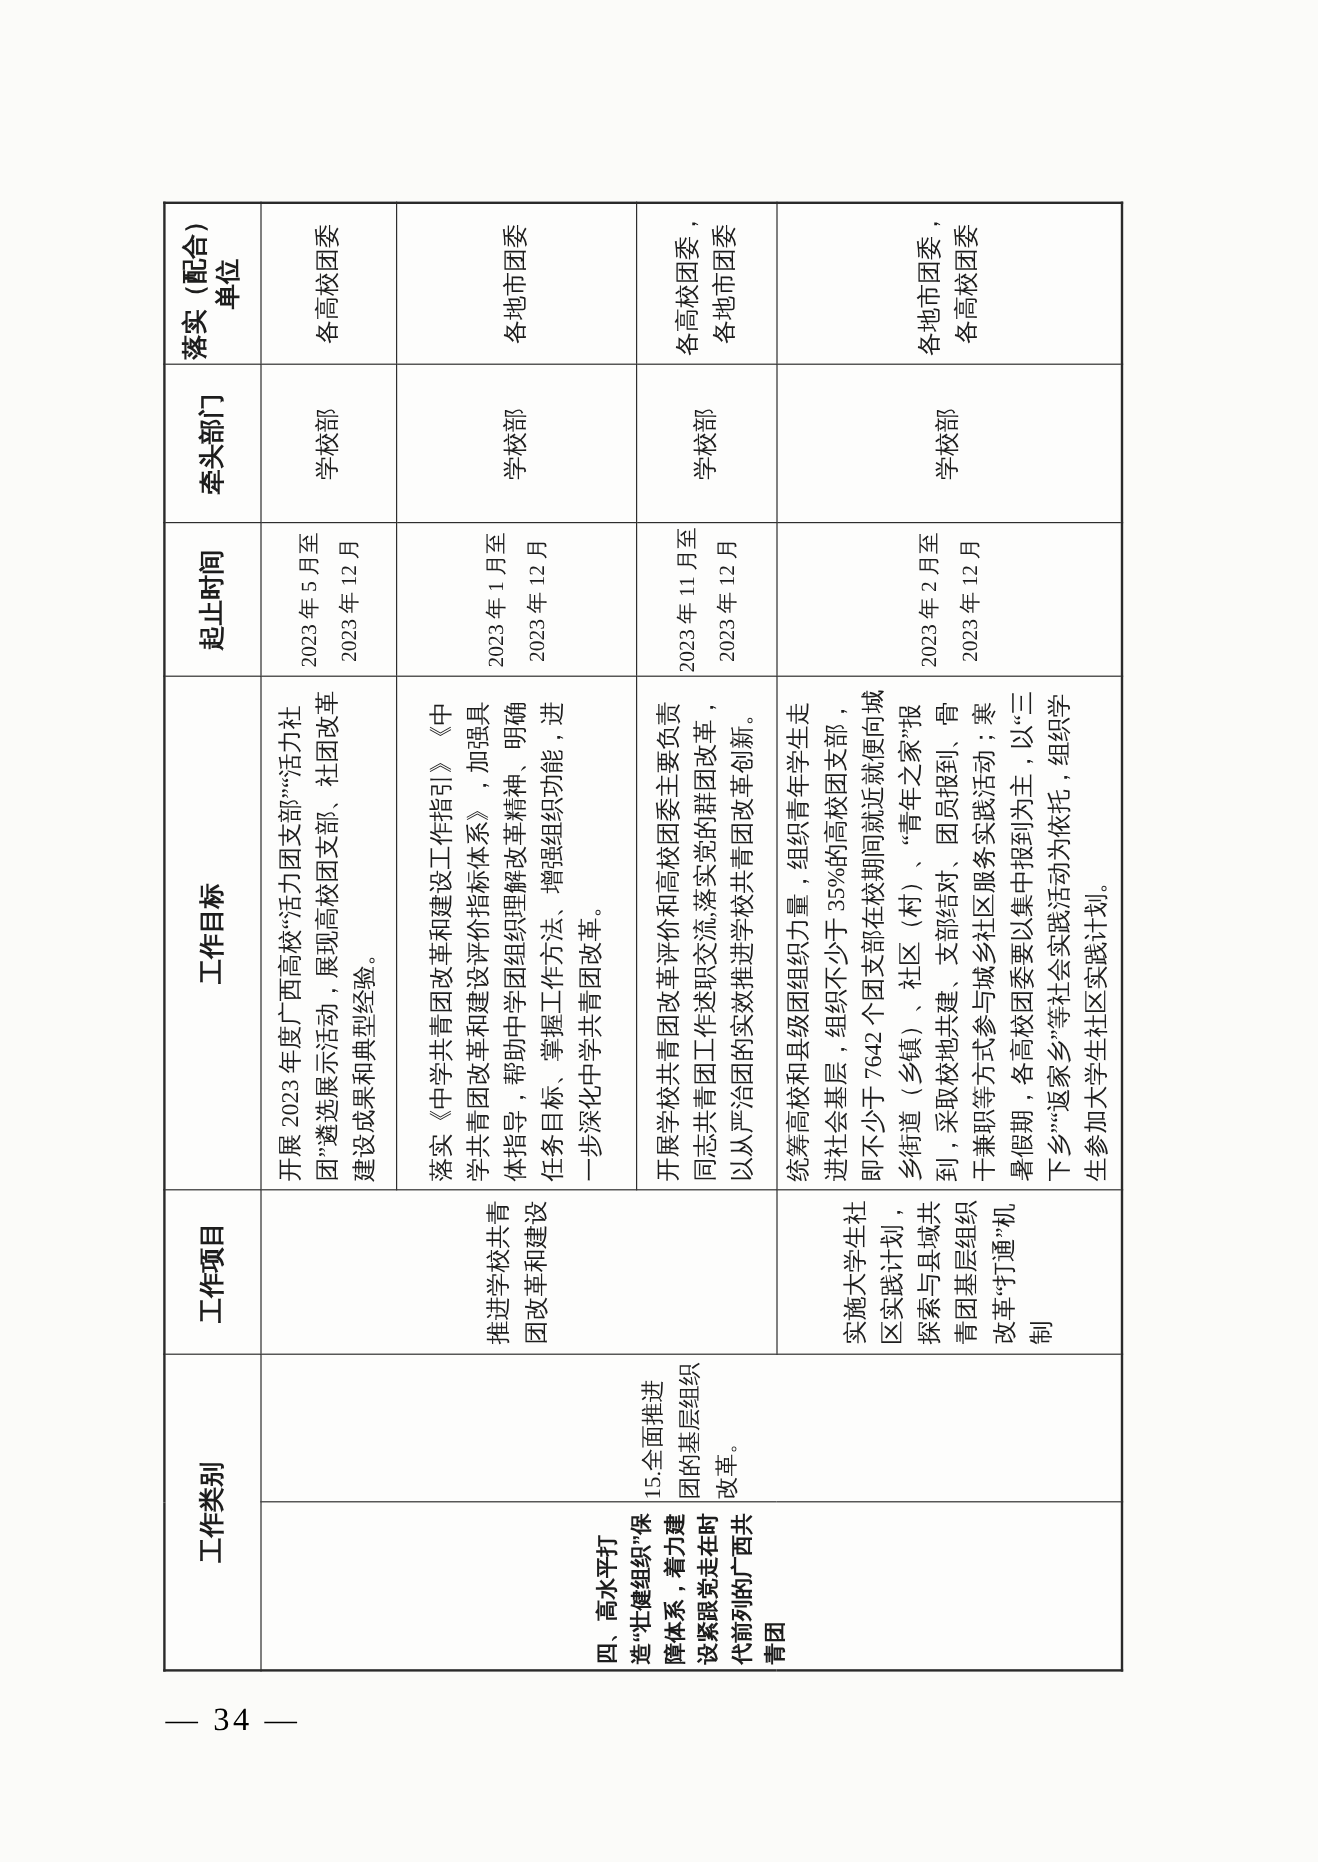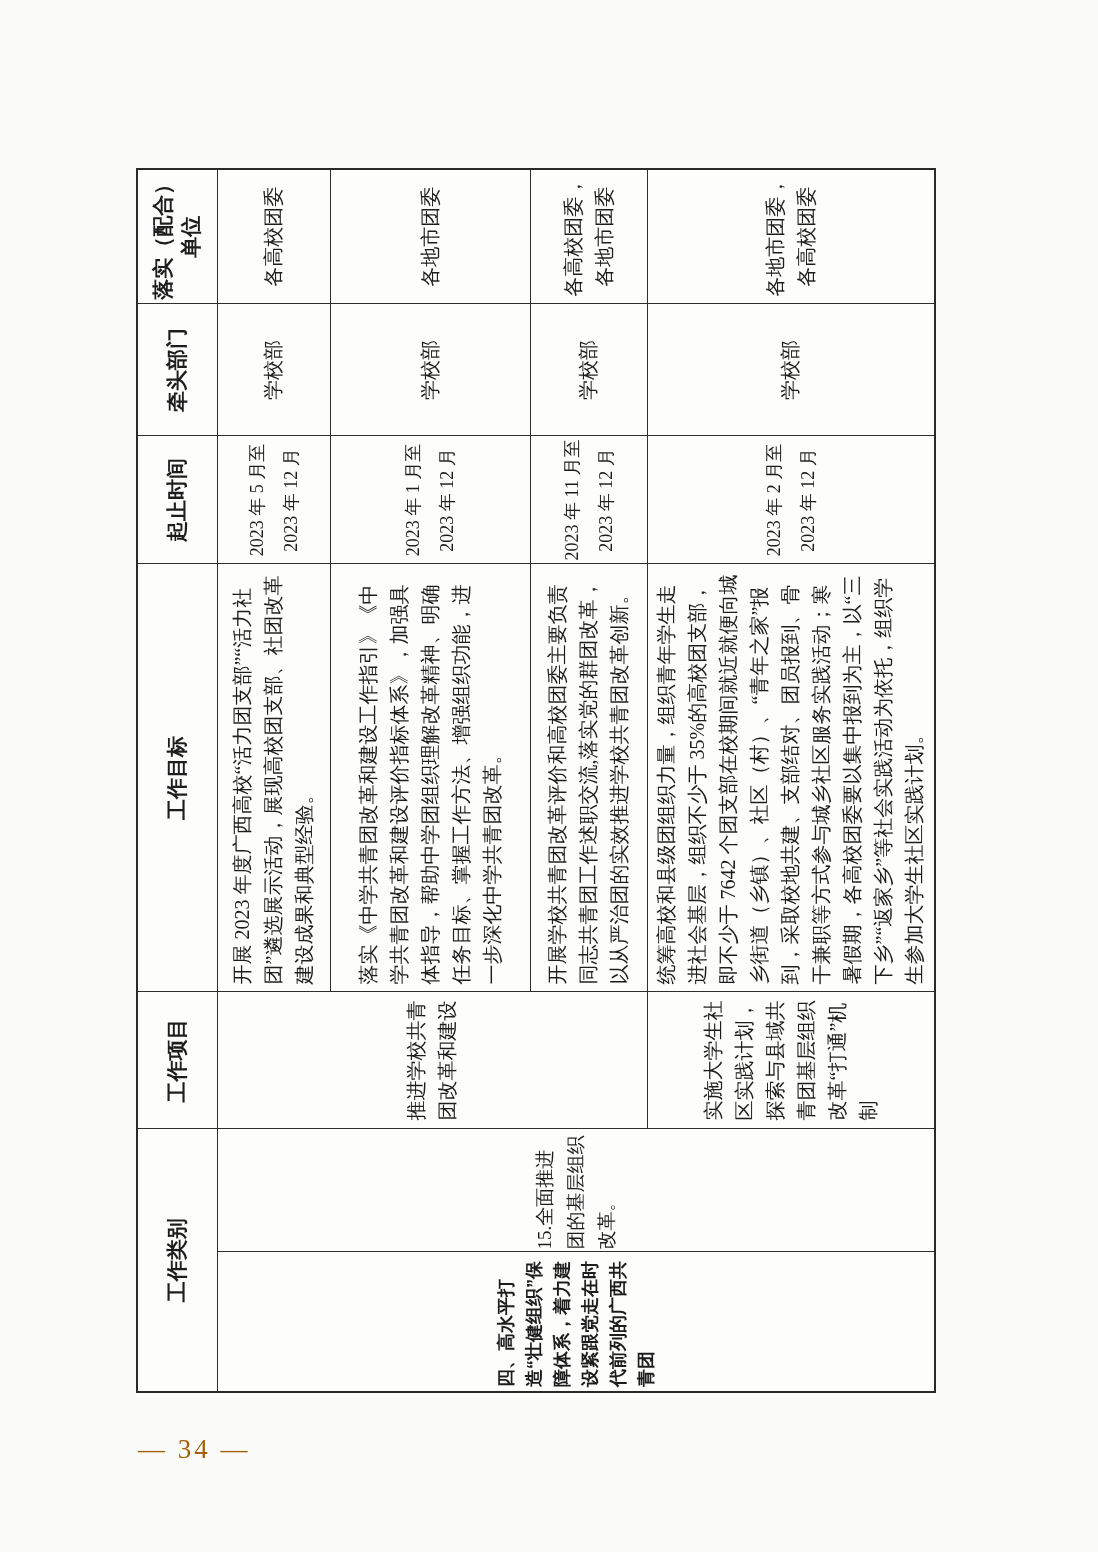--- a/index.html
+++ b/index.html
@@ -74,23 +74,22 @@
     padding: 2px 2px;
     text-align: left;
   }
   td.project { text-align: left; padding: 3px 8px; }
   .page-number {
     position: absolute;
     left: 138px;
     top: 1418px;
     font-size: 27px;
     letter-spacing: 3px;
-    color: #a16207;
+    color: #000000;
     font-family: "Liberation Serif", serif;
-    margin-top: 16px;
   }
 </style>
 </head>
 <body>
 
 <div class="page">
 
   <div class="rot-wrap">
     <table class="plan">
       <colgroup>

